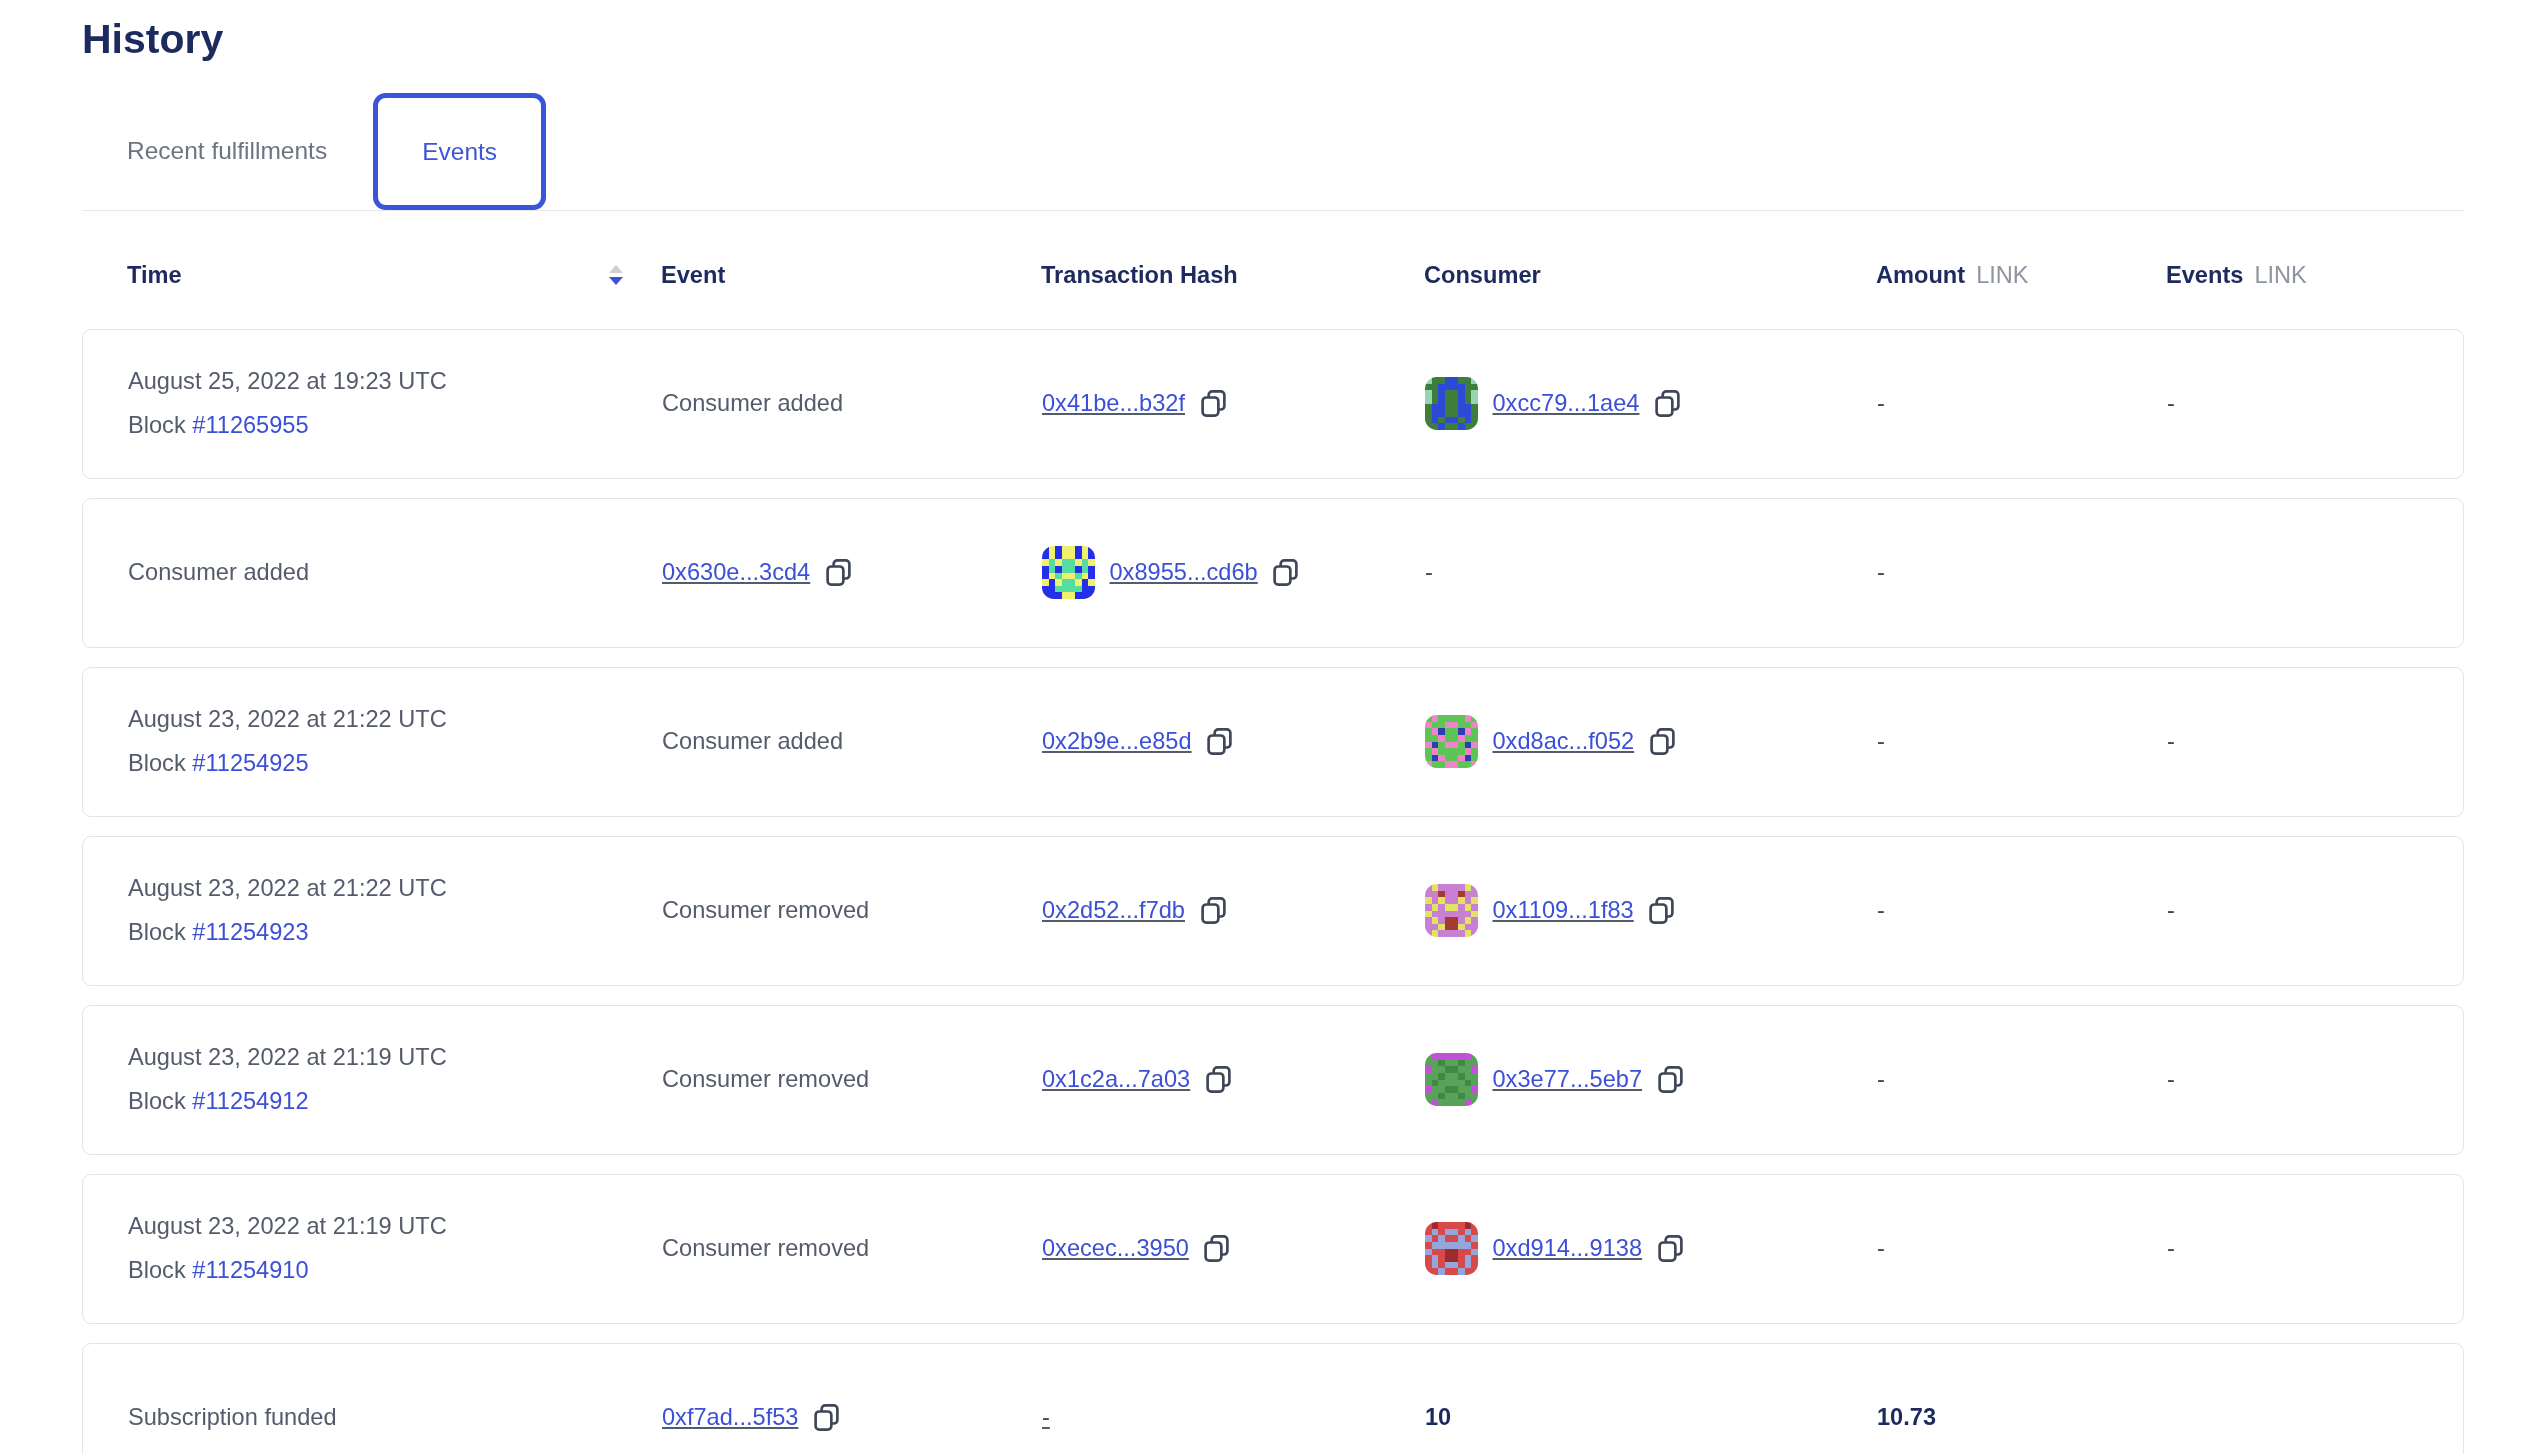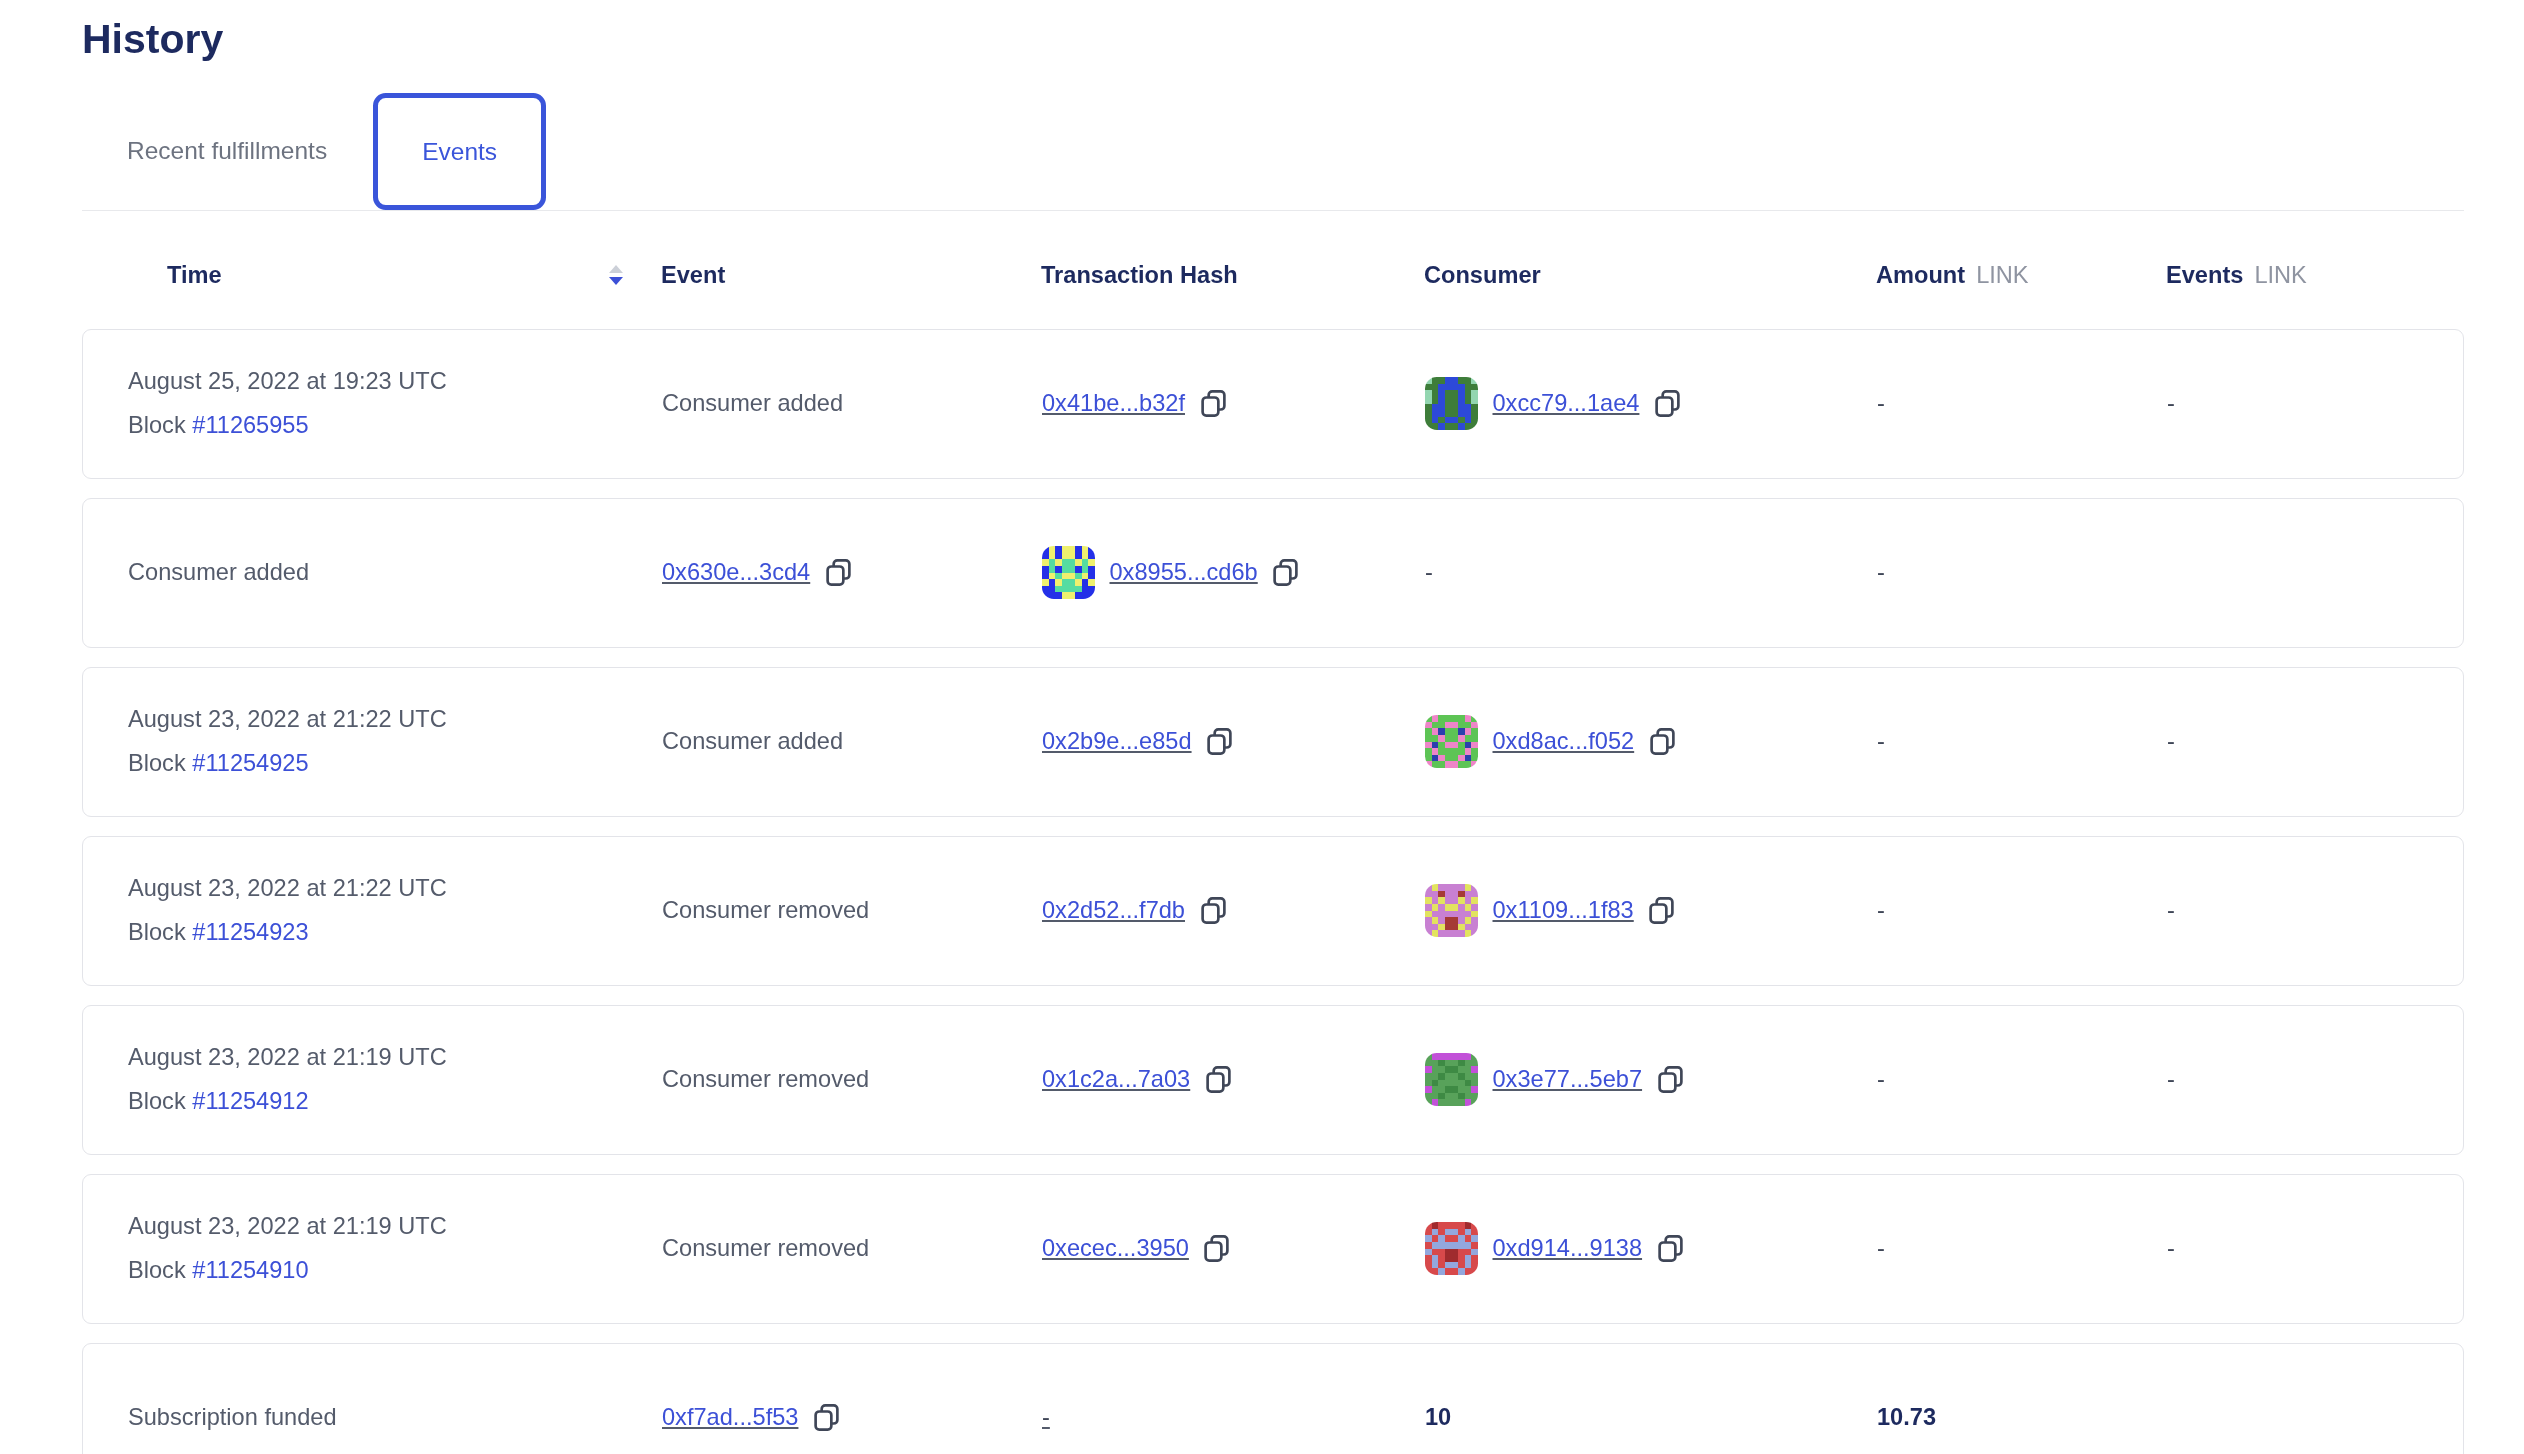--- a/index.html
+++ b/index.html
@@ -19,21 +19,21 @@
   .tab.active { color: #3a55da; border: 5.5px solid #3a55da; border-radius: 12.7px;
     padding: 0 44px; background: #ffffff; position: relative; top: 0.9px; font-weight: 500; }
   .tab.gap-left { margin-left: 11px; }
 
   
   .thead { margin-top: 51px; display: grid;
     grid-template-columns: 534px 380px 383px 452px 290px 1fr;
     width: 2382px; padding-left: 45px; }
   .th { font-size: 23.6px; font-weight: 700; color: #1d2a5f; display: flex; align-items: center; }
   .th .unit { font-weight: 400; color: #8f94a1; margin-left: 11px; }
-  .th-time { justify-content: space-between; padding-right: 38px; margin-left: 40px; }
+  .th-time { justify-content: space-between; padding-right: 38px; }
   .sort { display: inline-flex; flex-direction: column; align-items: center; gap: 4.5px; cursor: pointer; }
   .sort .up { width: 0; height: 0; border-left: 7.3px solid transparent; border-right: 7.3px solid transparent;
     border-bottom: 8.2px solid #ccd0d8; }
   .sort .down { width: 0; height: 0; border-left: 7.3px solid transparent; border-right: 7.3px solid transparent;
     border-top: 8.2px solid #3c50d7; }
 
   
   #rows { margin-top: 40px; }
   .card { display: grid; grid-template-columns: 534px 380px 383px 452px 290px 1fr;
     width: 2382px; padding-left: 45px; height: 150px; align-items: center;

